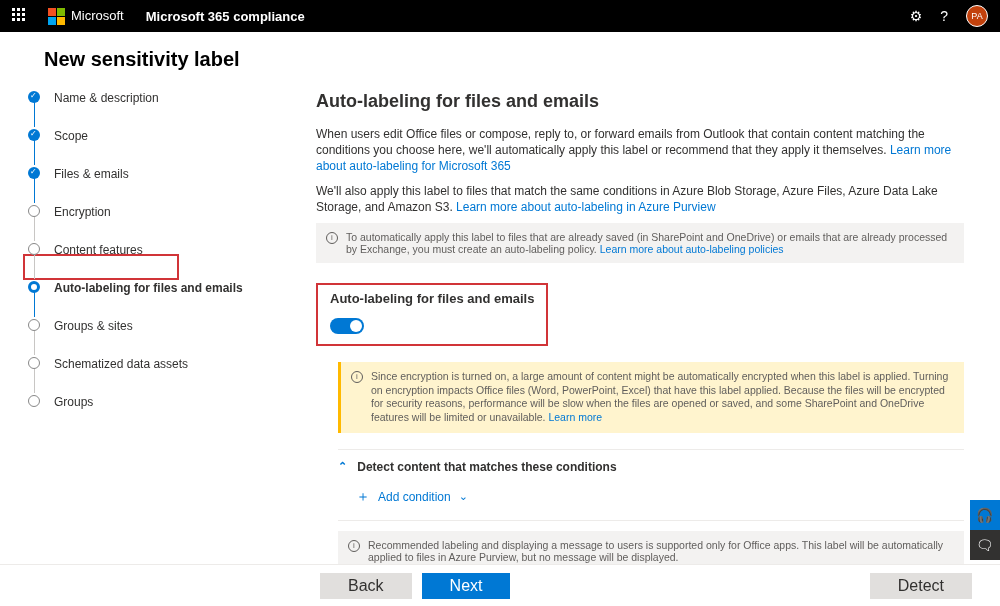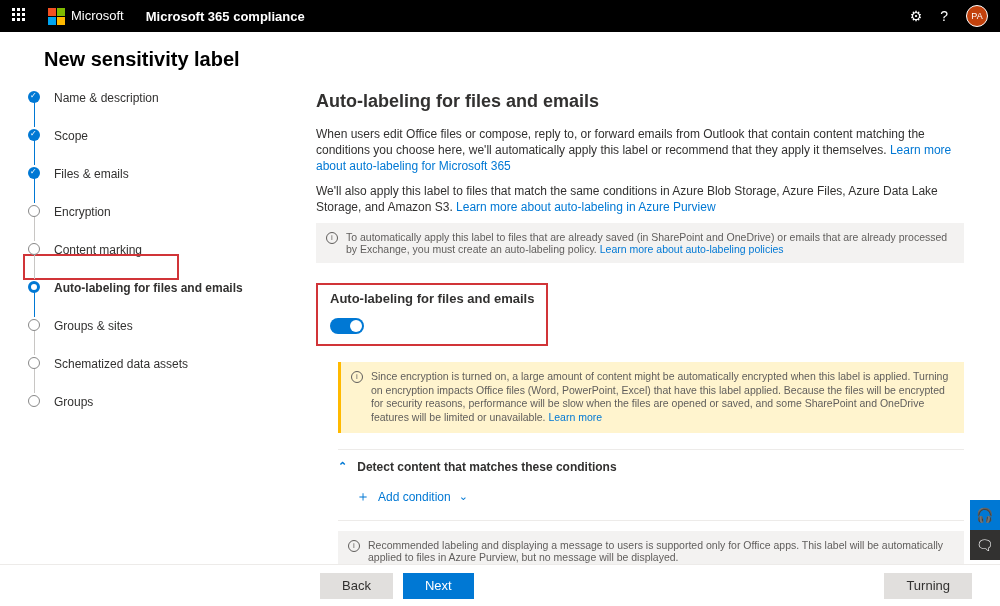--- a/index.html
+++ b/index.html
@@ -55,21 +55,21 @@
 .warn-bar { background: #fff4ce; border-left: 3px solid #ffb900; padding: 8px 10px; font-size: 10.5px; color: #605e5c; display: flex; gap: 8px; margin: 0 0 16px 22px; line-height: 1.3; }
 
 .expander { border-top: 1px solid #edebe9; border-bottom: 1px solid #edebe9; padding: 10px 0; margin: 0 0 10px 22px; }
 .exp-header { display: flex; align-items: center; gap: 10px; font-size: 12px; font-weight: 600; cursor: pointer; }
 .chev { color: #0078d4; font-size: 11px; }
 .add-cond { display: flex; align-items: center; gap: 8px; margin: 14px 0 4px 18px; color: #0078d4; font-size: 12px; cursor: pointer; }
 .plus { font-size: 14px; }
 
 
 .footer { position: absolute; bottom: 0; left: 0; right: 0; height: 42px; border-top: 1px solid #edebe9; display: flex; align-items: center; padding: 0 28px 0 320px; gap: 10px; background: #fff; }
-.btn { height: 26px; padding: 0 22px; font-size: 13px; border: none; cursor: pointer; }
+.btn { height: 26px; padding: 0 28px; font-size: 16px; border: none; cursor: pointer; }
 .btn-default { background: #e1dfdd; color: #323130; }
 .btn-primary { background: #0078d4; color: #fff; }
 .btn-cancel { margin-left: auto; background: #e1dfdd; color: #323130; }
 
 
 .float-help { position: absolute; right: 0; bottom: 46px; display: flex; flex-direction: column; }
 .fh-btn { width: 30px; height: 30px; display: flex; align-items: center; justify-content: center; color: #fff; font-size: 14px; cursor: pointer; }
 .fh1 { background: #0078d4; }
 .fh2 { background: #323130; }
 </style>
@@ -125,21 +125,21 @@
           <span>Files &amp; emails</span>
           <div class="step-line"></div>
         </div>
         <div class="step todo">
           <div class="step-bullet"></div>
           <span>Encryption</span>
           <div class="step-line"></div>
         </div>
         <div class="step todo">
           <div class="step-bullet"></div>
-          <span>Content marking</span>
+          <span>Content features</span>
           <div class="step-line"></div>
         </div>
         <div class="step current">
           <div class="step-bullet"></div>
           <span>Auto-labeling for files and emails</span>
           <div class="step-line"></div>
         </div>
         <div class="step todo">
           <div class="step-bullet"></div>
           <span>Groups &amp; sites</span>
@@ -207,19 +207,19 @@
     
     
   </div>
 </div>
 
 <div class="highlight-frame hf1"></div>
 
 <div class="footer">
   <button class="btn btn-default">Back</button>
   <button class="btn btn-primary">Next</button>
-  <button class="btn btn-cancel">Turning</button>
+  <button class="btn btn-cancel">Detect</button>
 </div>
 
 <div class="float-help">
   <div class="fh-btn fh1">🎧</div>
   <div class="fh-btn fh2">🗨</div>
 </div>
 
 </body></html>

